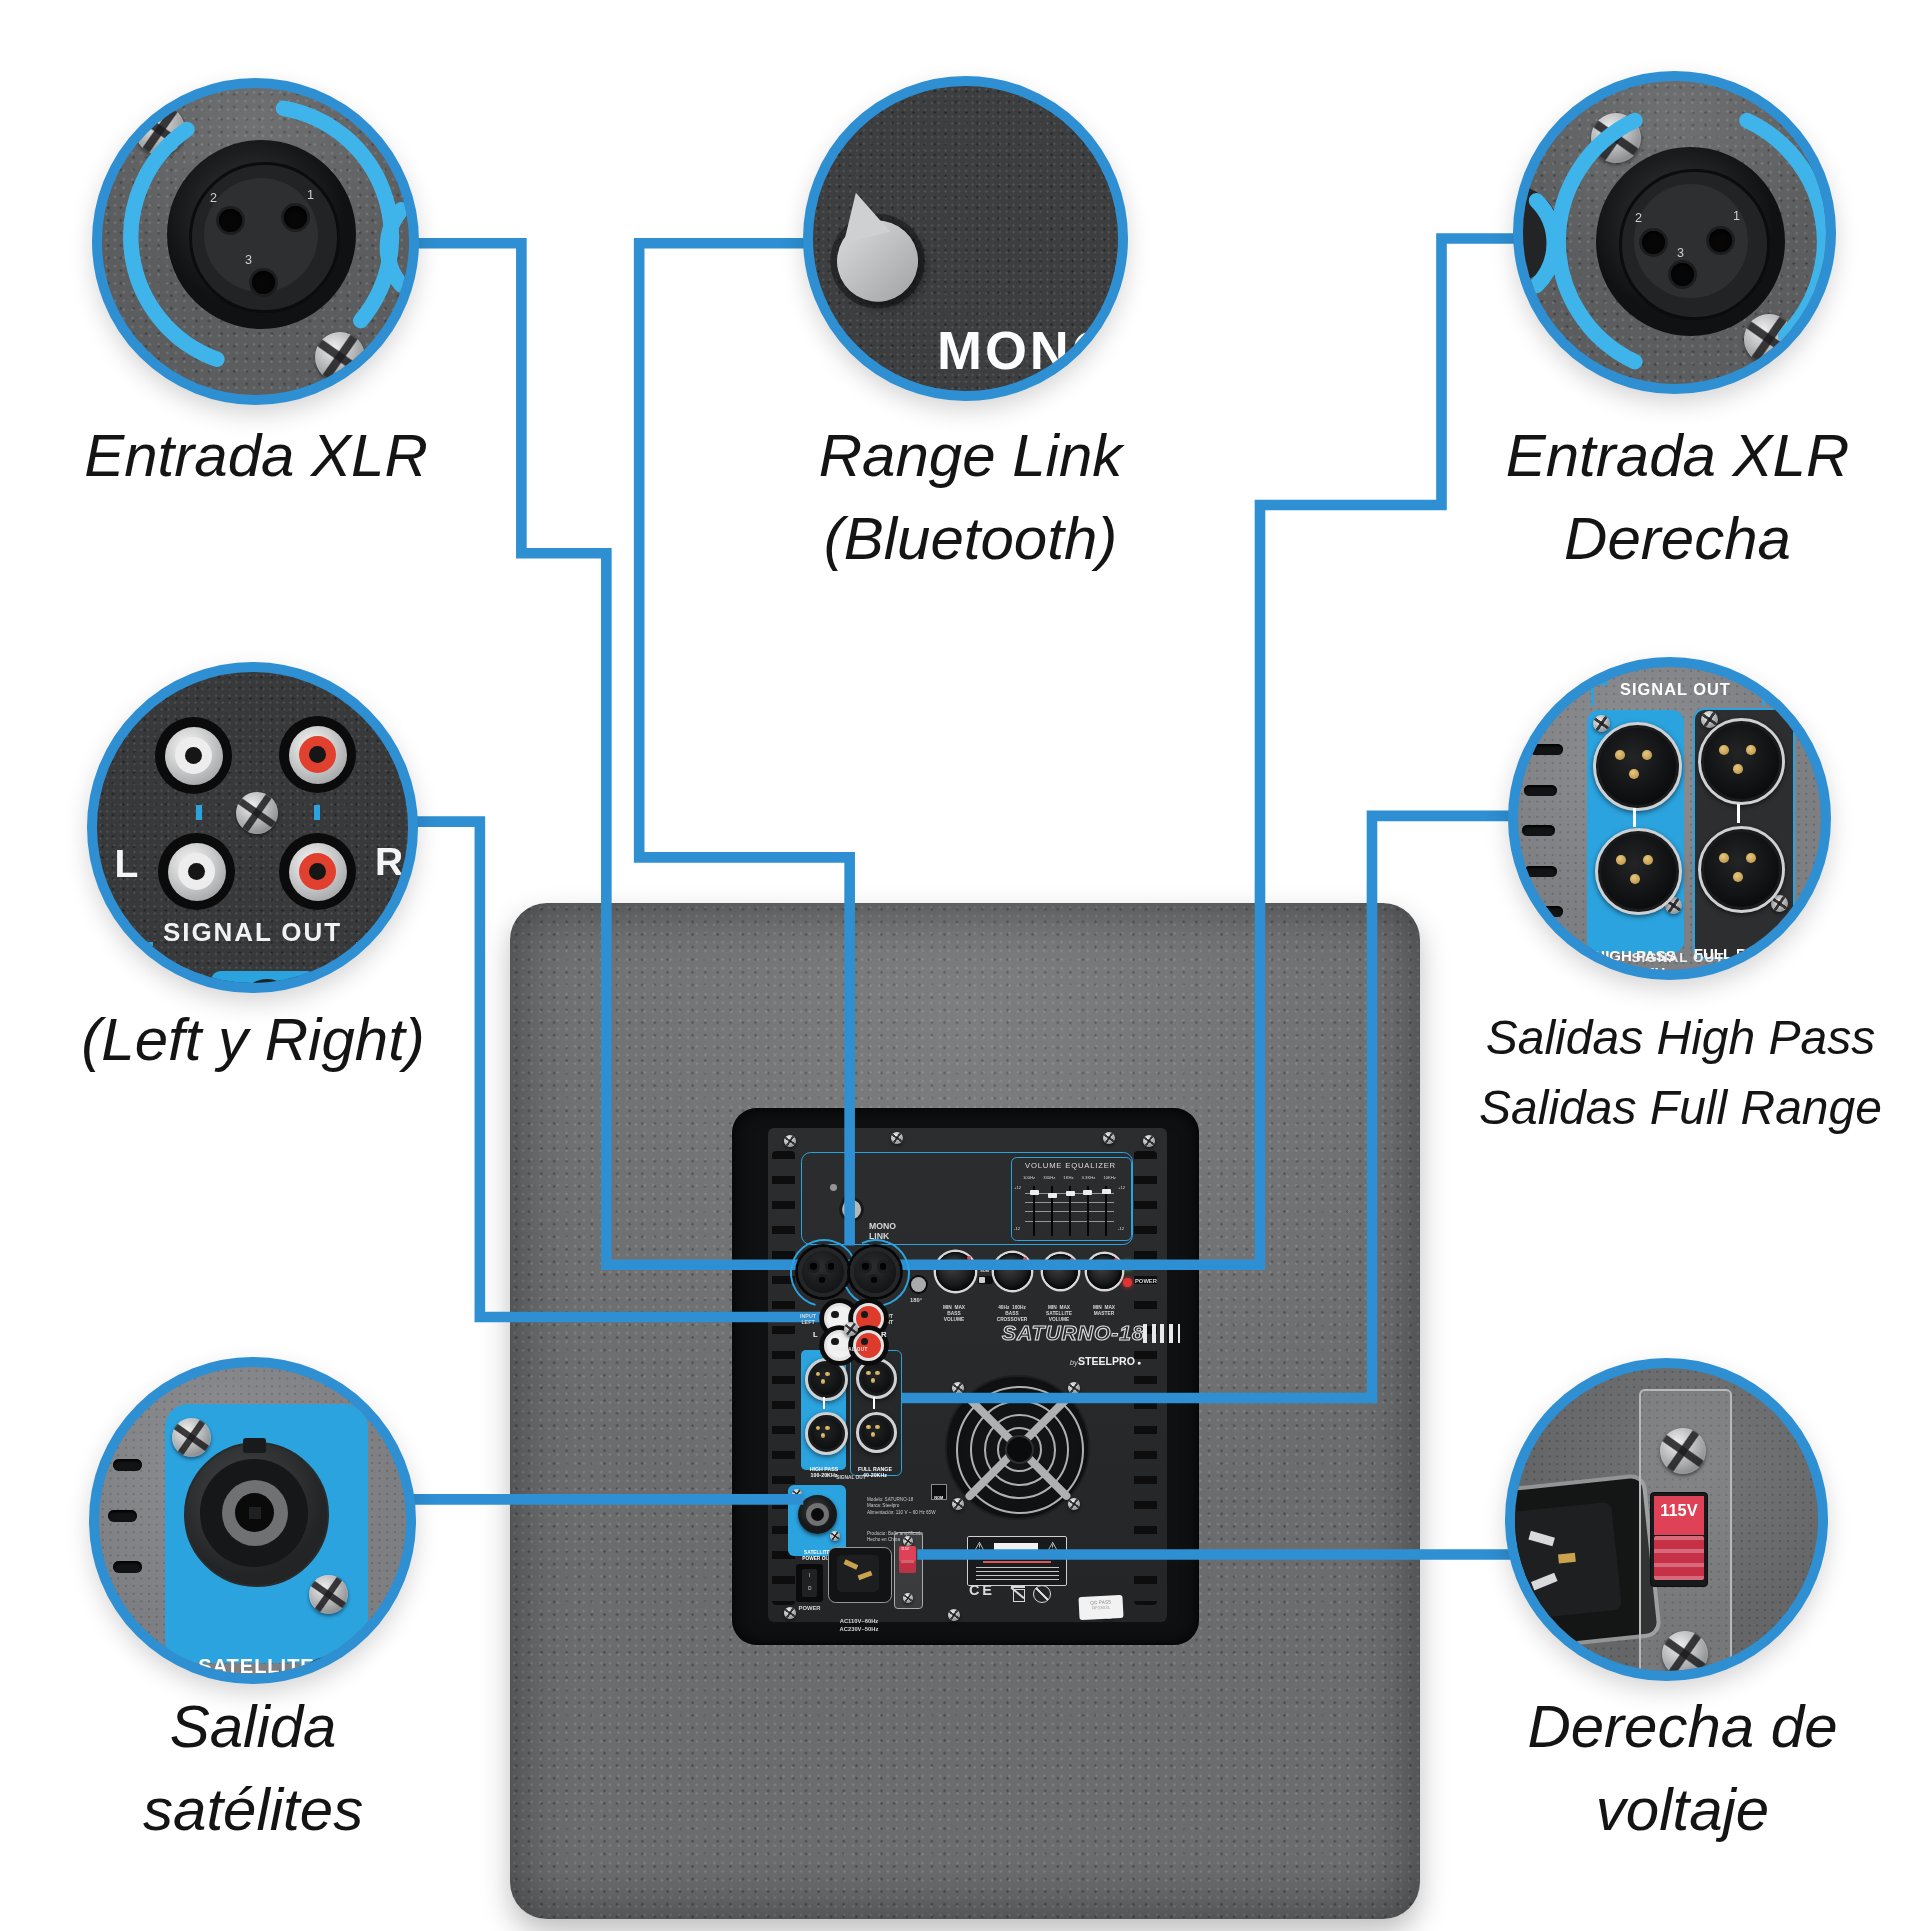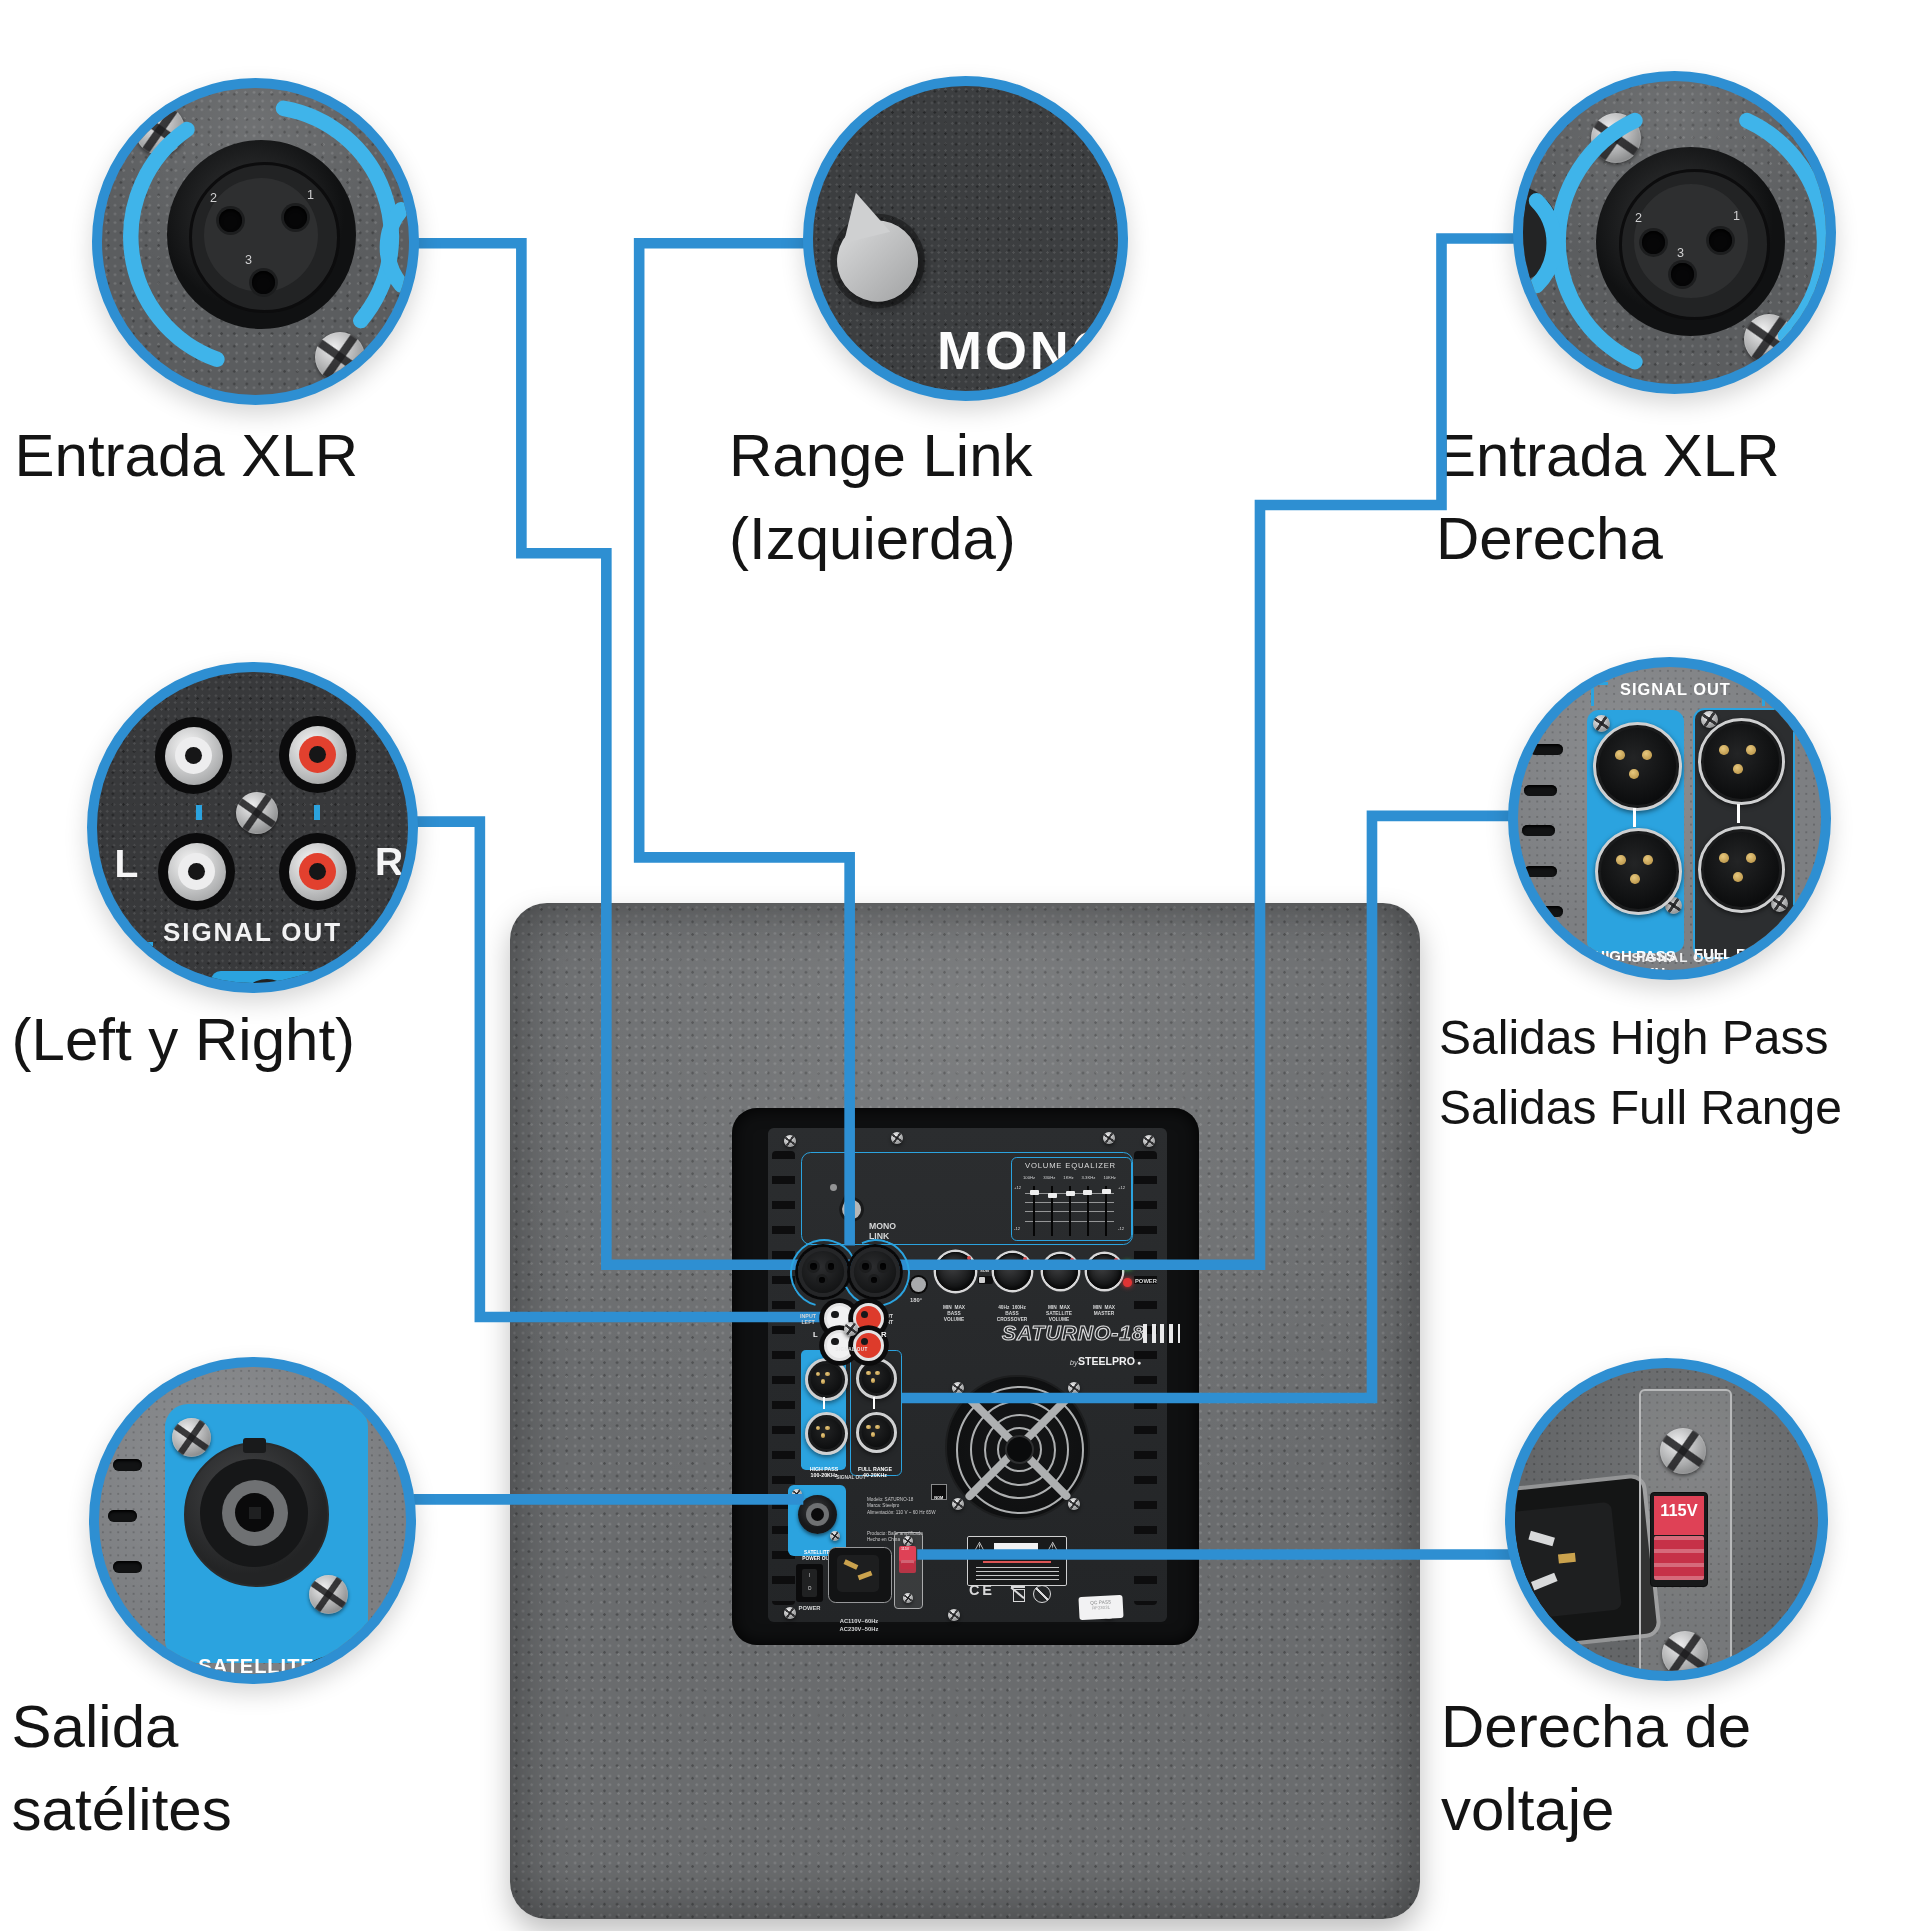--- a/index.html
+++ b/index.html
@@ -3,21 +3,21 @@
 <meta charset="utf-8">
 <style>
   html,body{margin:0;padding:0;background:#fff}
   .stage{position:relative;width:1931px;height:1931px;background:#ffffff;overflow:hidden;
          font-family:"Liberation Sans",sans-serif}
   .a{position:absolute}
   .t{position:absolute;white-space:pre;line-height:1.05}
   .ctr{text-align:center}
   .circle{position:absolute;border-radius:50%;border:10.6px solid var(--accent,#2E8FD2);
           overflow:hidden;box-shadow:0 9.7px 23px rgba(0,0,0,.16);background:#555}
-  .lbl{position:absolute;color:#141414;white-space:nowrap}
+  .lbl{position:absolute;font-style:italic;color:#141414;text-align:center;white-space:nowrap}
   .lines path{stroke:var(--accent,#2E8FD2);stroke-width:11;fill:none}
   .arcs path{stroke:var(--arc,#3FB4EA);stroke-width:16;fill:none;stroke-linecap:round}
   .tex-gray{background-color:#6a6c6e;background-image:
      radial-gradient(circle at 50% 12%,rgba(255,255,255,.12),transparent 55%),
      radial-gradient(rgba(255,255,255,.13) 1px,transparent 1.5px),
      radial-gradient(rgba(0,0,0,.28) 1px,transparent 1.5px);
      background-size:100% 100%,8.7px 8.7px,12.6px 12.6px}
   .tex-dark{background-color:#3c3e40;background-image:
      radial-gradient(rgba(255,255,255,.10) 1px,transparent 1.4px),
      radial-gradient(rgba(0,0,0,.35) 1px,transparent 1.4px);
@@ -484,21 +484,21 @@
            background-image:repeating-linear-gradient(180deg,rgba(255,255,255,.28) 0 3.9px,transparent 3.9px 13.5px)"></div>
     </div>
   </div>
 
   <div class="lbl" style="left:14.5px;top:421px;width:483px;font-size:60px">
     <div>Entrada XLR</div>
     </div>
 
   <div class="lbl" style="left:729px;top:421px;width:483px;font-size:60px">
     <div>Range Link</div>
-      <div style="margin-top:13.5px">(Izquierda)</div>
+      <div style="margin-top:13.5px">(Bluetooth)</div>
     </div>
 
   <div class="lbl" style="left:1436px;top:421px;width:483px;font-size:60px">
     <div>Entrada XLR</div>
       <div style="margin-top:13.5px">Derecha</div>
     </div>
 
   <div class="lbl" style="left:11.6px;top:991px;width:483px;font-size:60px">
       <div style="margin-top:13.5px">(Left y Right)</div>
     </div>

